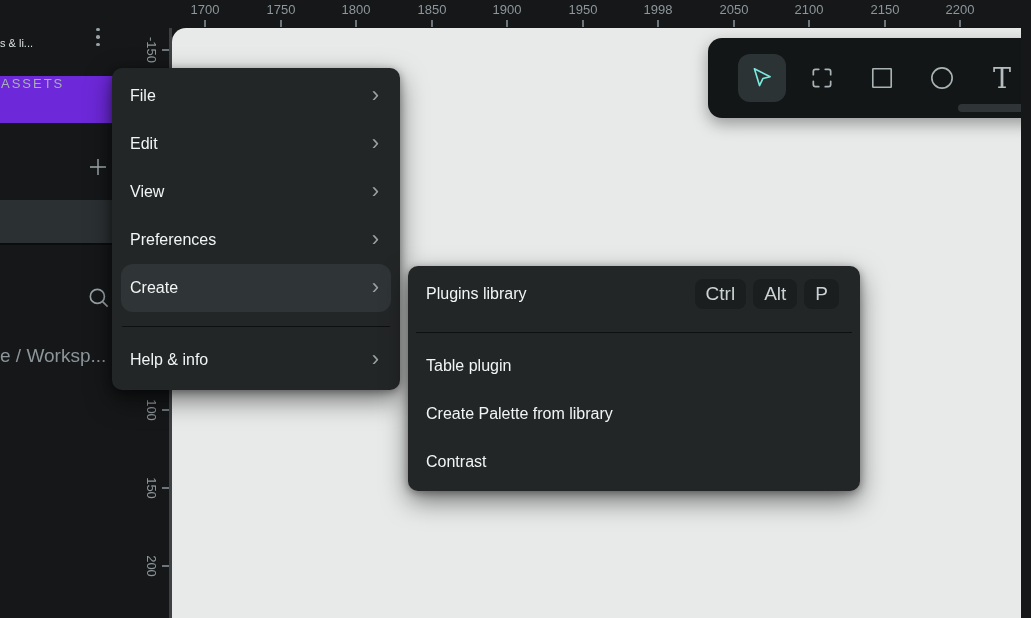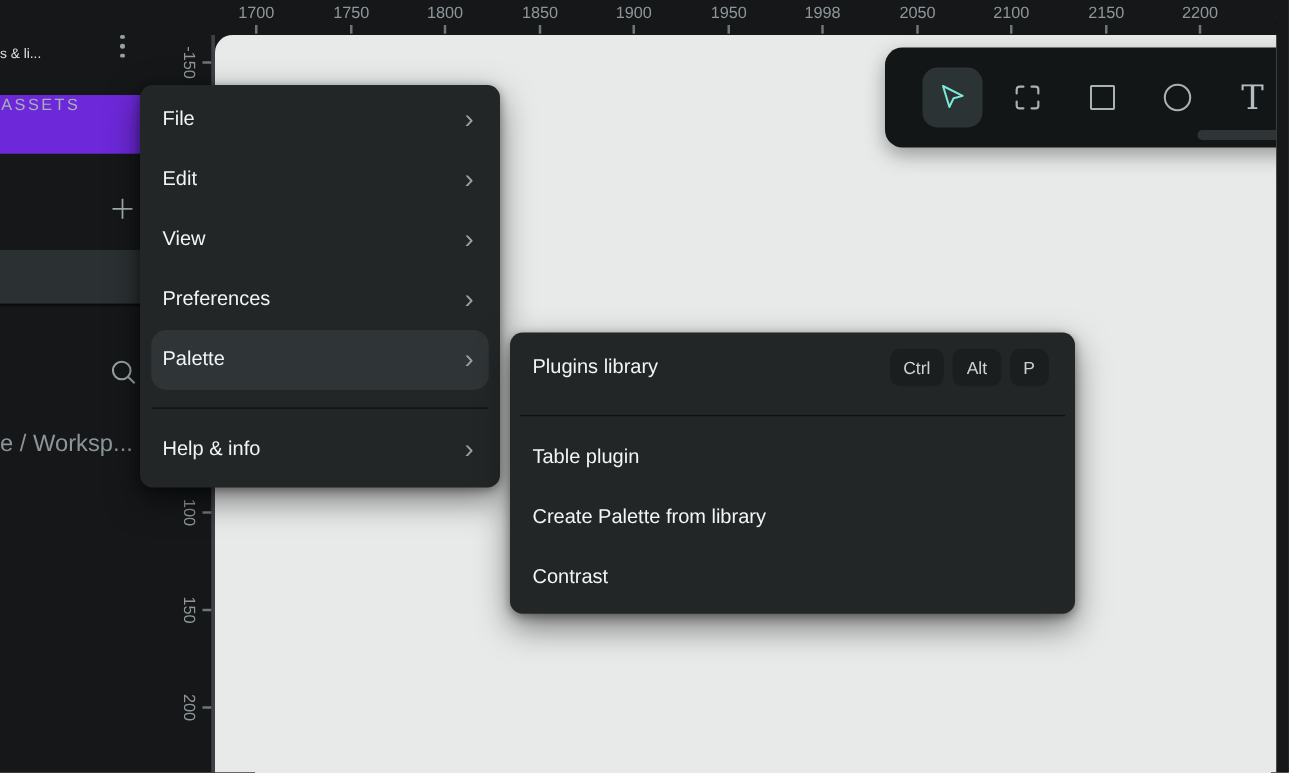--- a/index.html
+++ b/index.html
@@ -87,21 +87,21 @@
   .menu-item.active { background:#2f3436; }
   .chev {
     margin-left:auto; font-size:22px; line-height:1; color:#97a1a4;
     transform:translateY(-1px);
   }
   .menu-sep { height:1px; background:#0d0f10; margin:14px 10px 9px 10px; }
   .submenu .menu-sep { margin:14px 8px 9px 8px; }
   .chips { margin-left:auto; display:flex; gap:7px; }
   .chip {
     height:30px; min-width:30px; padding:0 11px; border-radius:8px; background:#1b1e1f;
-    color:#ccd3d5; font-size:14px; display:flex; align-items:center; justify-content:center;
+    color:#ccd3d5; font-size:19px; display:flex; align-items:center; justify-content:center;
   }
   svg { display:block; }
 </style>
 </head>
 <body>
 
 <div class="stage">
 
   <div class="canvas"></div>
   <div class="canvas-edge"></div>
@@ -212,21 +212,21 @@
     </div>
     <div class="menu-item">
       <span>View</span>
       <span class="chev">›</span>
     </div>
     <div class="menu-item">
       <span>Preferences</span>
       <span class="chev">›</span>
     </div>
     <div class="menu-item active">
-      <span>Palette</span>
+      <span>Create</span>
       <span class="chev">›</span>
     </div>
     <div class="menu-sep"></div>
     <div class="menu-item">
       <span>Help &amp; info</span>
       <span class="chev">›</span>
     </div>
   </div>
 
   <div class="submenu">

